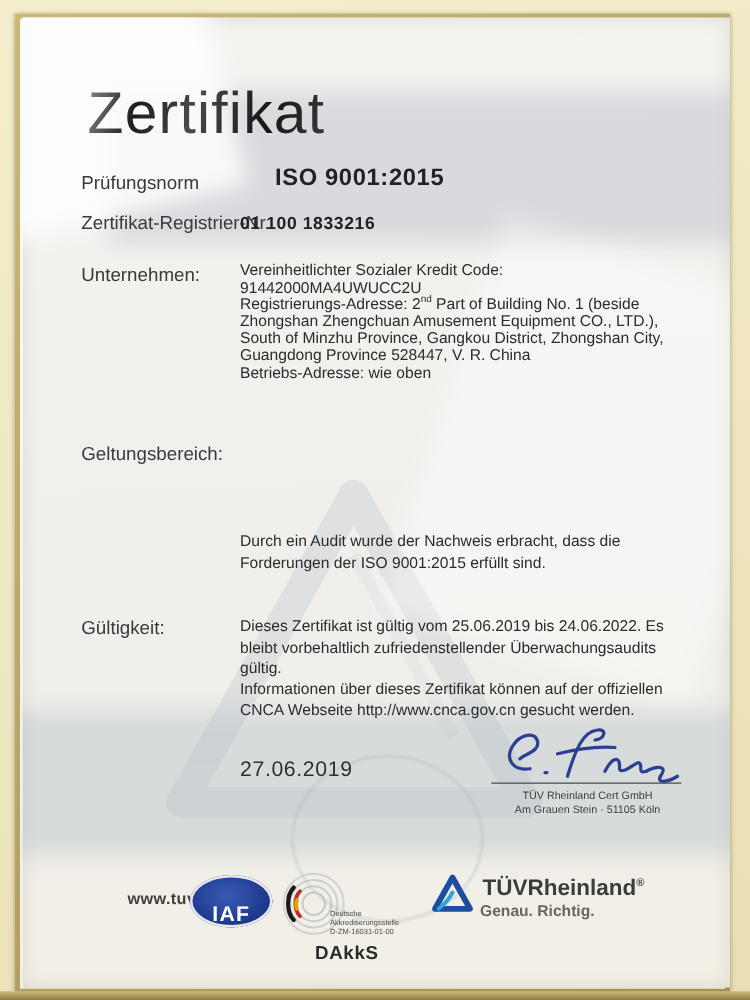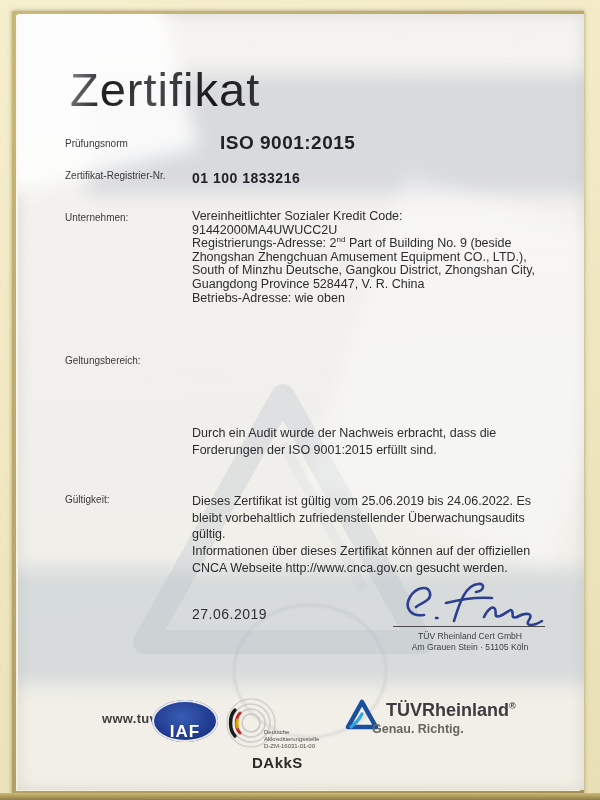--- a/index.html
+++ b/index.html
@@ -37,43 +37,43 @@
   .wm-triangle{position:absolute;left:95px;top:360px;pointer-events:none;opacity:.55;}
   .wm-stamp{position:absolute;left:215px;top:590px;width:150px;height:130px;border-radius:50%;
     border:2px solid rgba(150,158,170,.28);pointer-events:none;filter:blur(1px);}
   
   .abs{position:absolute;}
   .title{
     left:52px;top:48px;font-size:47px;letter-spacing:1px;color:#2d2d30;
     background:linear-gradient(105deg,#8a8a8e 0%,#1d1d20 22%,#4a4a4e 45%,#161618 75%,#3a3a3e 100%);
     -webkit-background-clip:text;background-clip:text;-webkit-text-fill-color:transparent;
   }
-  .lbl{font-size:10px;color:#3a3a3c;}
+  .lbl{font-size:15px;color:#3a3a3c;}
   .val-big{font-size:19px;font-weight:bold;color:#222;letter-spacing:.5px;margin-left:28px;}
   .val-bold{font-size:14px;font-weight:bold;color:#222;letter-spacing:.5px;}
   .body-txt{font-size:12.5px;color:#2c2c2e;line-height:16.5px;}
   .company{font-size:12.5px;color:#2c2c2e;line-height:13.6px;}
   .company .name{font-weight:bold;}
   .sup{font-size:8px;vertical-align:super;line-height:0;}
-  .date{font-size:14px;color:#2f2f31;letter-spacing:.5px;}
+  .date{font-size:17px;color:#2f2f31;letter-spacing:.5px;}
   .sig-line{left:375px;top:612px;width:152px;border-top:1.5px solid #4a4a4a;height:0;}
   .issuer{left:362px;top:617px;width:180px;text-align:center;font-size:8.6px;line-height:10.5px;color:#3e3e40;}
   
   .website{left:55px;top:697px;font-size:13px;font-weight:bold;color:#3f3f3d;letter-spacing:.3px;margin-left:29px;}
   .iaf{left:134px;top:686px;width:66px;height:42px;border-radius:50%;
     background:radial-gradient(ellipse at 45% 40%,#3a5cb4 0%,#1f3a8f 60%,#142a6e 100%);
     box-shadow:0 0 0 2px #e8e8ee inset;display:flex;align-items:flex-end;justify-content:center;}
   .iaf span{color:#fff;font-weight:bold;font-size:17px;letter-spacing:1px;}
   .dakks{left:204px;top:682px;width:130px;height:64px;}
   .dakks-brand{position:absolute;left:30px;top:14px;font-size:15px;font-weight:bold;color:#2b2b2b;letter-spacing:.5px;margin-top:44px;}
   .dakks-small{position:absolute;left:42px;top:33px;font-size:6px;line-height:7px;color:#4c4c4c;}
   .tuv-logo{left:326px;top:684px;width:36px;height:34px;}
   .tuv-word{left:368px;top:686px;font-size:18px;font-weight:bold;color:#3c3c3e;}
   .tuv-word .reg{font-size:9px;vertical-align:super;}
-  .tuv-slogan{left:354px;top:708px;font-size:12.5px;font-weight:bold;color:#67675e;}
+  .tuv-slogan{left:366px;top:708px;font-size:12.5px;font-weight:bold;color:#67675e;}
 </style>
 </head>
 <body>
 
 <div class="scene">
   <div class="frame-gold"></div>
   <div class="mat"></div>
 
   <div class="paper">
 
@@ -92,23 +92,23 @@
 
     <div class="abs lbl" style="left:47px;top:124px;">Prüfungsnorm</div>
     <div class="abs val-big" style="left:174px;top:118px;">ISO 9001:2015</div>
 
     <div class="abs lbl" style="left:47px;top:156px;">Zertifikat-Registrier-Nr.</div>
     <div class="abs val-bold" style="left:174px;top:156px;">01 100 1833216</div>
 
     <div class="abs lbl" style="left:47px;top:198px;">Unternehmen:</div>
     <div class="abs company" style="left:174px;top:196px;width:352px;">
       <div>Vereinheitlichter Sozialer Kredit Code: 91442000MA4UWUCC2U</div>
-      <div><span>Registrierungs-Adresse: 2</span><span class="sup">nd</span><span> Part of Building No. 9 (beside</span></div>
+      <div><span>Registrierungs-Adresse: 2</span><span class="sup">nd</span><span> Part of Building No. 1 (beside</span></div>
       <div>Zhongshan Zhengchuan Amusement Equipment CO., LTD.),</div>
-      <div>South of Minzhu Deutsche, Gangkou District, Zhongshan City,</div>
+      <div>South of Minzhu Province, Gangkou District, Zhongshan City,</div>
       <div>Guangdong Province 528447, V. R. China</div>
       <div>Betriebs-Adresse: wie oben</div>
     </div>
 
     <div class="abs lbl" style="left:47px;top:341px;">Geltungsbereich:</div>
 
     <div class="abs body-txt" style="left:174px;top:411px;width:330px;">Durch ein Audit wurde der Nachweis erbracht, dass die Forderungen der ISO 9001:2015 erfüllt sind.</div>
 
     <div class="abs lbl" style="left:47px;top:480px;">Gültigkeit:</div>
     <div class="abs body-txt" style="left:174px;top:479px;width:355px;">Dieses Zertifikat ist gültig vom 25.06.2019 bis 24.06.2022. Es bleibt vorbehaltlich zufriedenstellender Überwachungsaudits gültig.</div>

